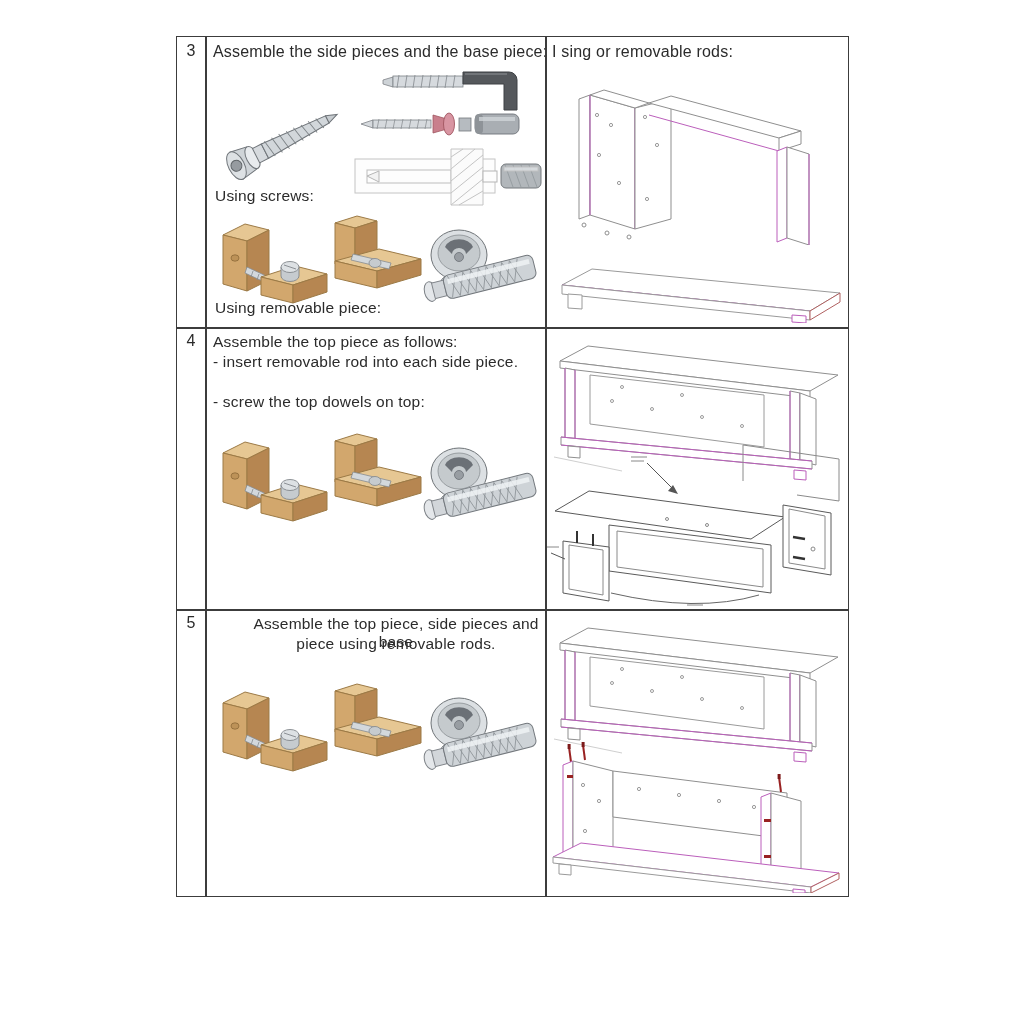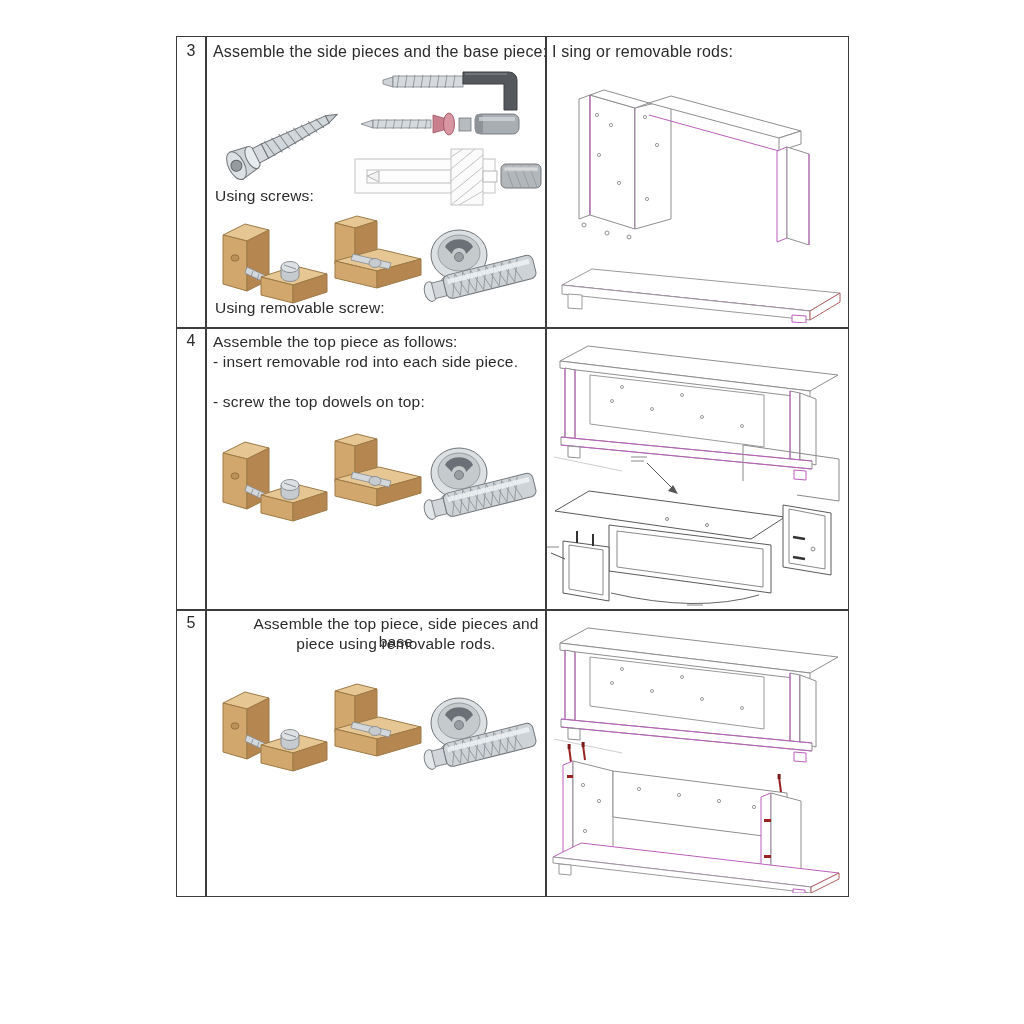--- a/index.html
+++ b/index.html
@@ -200,21 +200,21 @@
           <rect x="151" y="106" width="34" height="4" fill="#dde1e4" opacity="0.85"></rect>
         </g>
       </svg>
 
       <div class="label" style="top:150px">Using screws:</div>
 
       <svg class="abs" style="left:38px;top:174px" width="330" height="100" viewBox="0 0 330 100">
           <use href="#sym-trio"></use>
         </svg>
 
-      <div class="label" style="top:262px">Using removable screw:</div>
+      <div class="label" style="top:262px">Using removable piece:</div>
 
       <svg class="abs" style="left:382px;top:22px" width="270" height="186" viewBox="0 0 270 186" fill="#ffffff">
         <polygon points="20,40 31,36 31,156 20,160" stroke="#8f8f8f"></polygon>
         <polygon points="31,36 76,49 76,170 31,156" stroke="#8f8f8f"></polygon>
         <line x1="31" y1="36" x2="31" y2="156" stroke="#bb5fbb"></line>
         <line x1="76" y1="49" x2="76" y2="170" stroke="#bb5fbb"></line>
         <polygon points="76,49 112,40 112,160 76,170" stroke="#8f8f8f"></polygon>
         <polygon points="31,36 45,31 90,44 76,49" stroke="#8f8f8f"></polygon>
         <circle cx="38" cy="56" r="1.6" fill="none" stroke="#9a9a9a"></circle>
         <circle cx="52" cy="66" r="1.6" fill="none" stroke="#9a9a9a"></circle>

